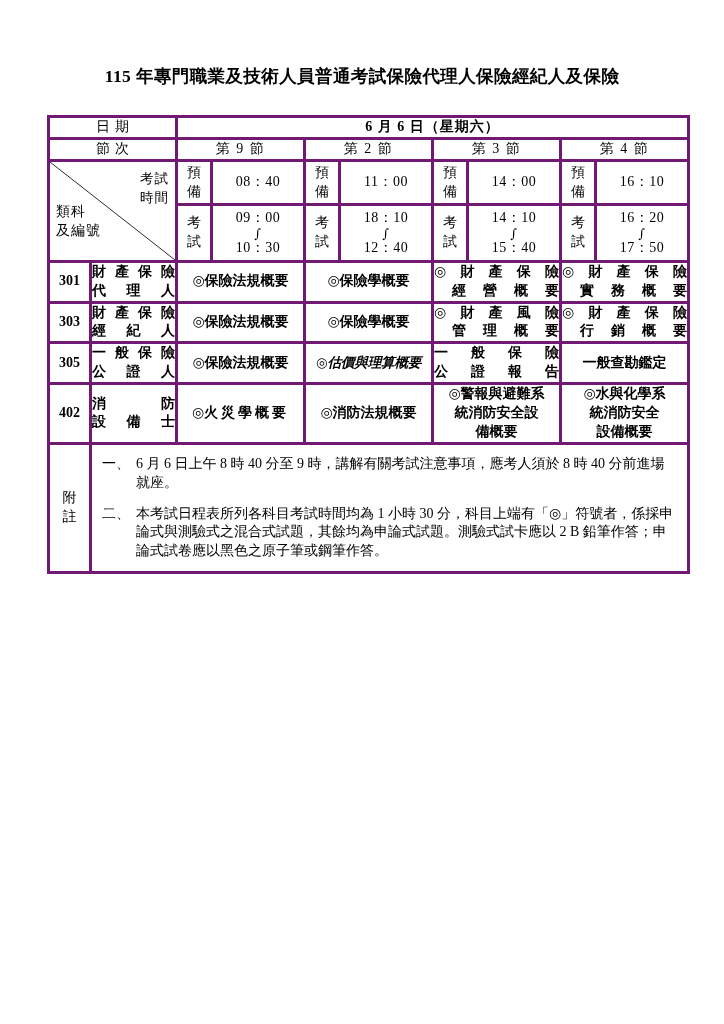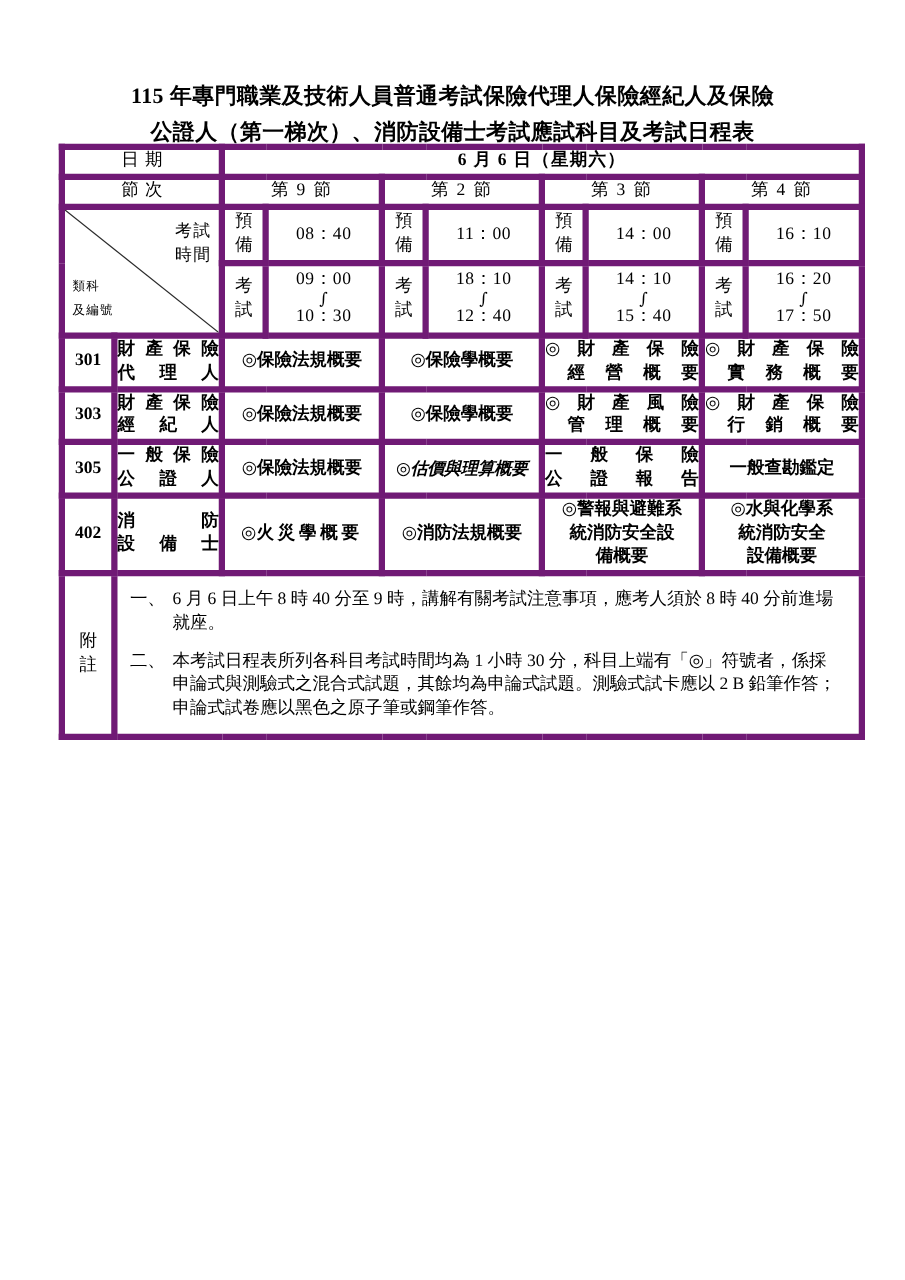--- a/index.html
+++ b/index.html
@@ -41,21 +41,21 @@
   
   .sched-table {
     position: absolute;
     left: 47px;
     top: 115px;
     width: 629px;
     border-collapse: collapse;
     table-layout: fixed;
   }
   .sched-table td {
-    border: 5px solid #701a75;
+    border: 3px solid #701a75;
     padding: 0;
     text-align: center;
     vertical-align: middle;
     font-size: 14px;
     line-height: 1.35;
   }
 
   
   .col-code   { width: 42px; }
   .col-name   { width: 86px; }
@@ -98,23 +98,23 @@
     right: 6px;
     top: 7px;
     text-align: left;
     font-size: 13.5px;
     line-height: 19px;
     letter-spacing: 1px;
   }
   .corner .lbl-bl {
     position: absolute;
     left: 6px;
-    bottom: 8px;
+    bottom: 20px;
     text-align: left;
-    font-size: 10px;
+    font-size: 14px;
     line-height: 19px;
     letter-spacing: 1px;
   }
 
   .pe-label {
     font-size: 13.5px;
     line-height: 17px;
     padding: 3px 0;
     letter-spacing: 0;
   }
@@ -206,21 +206,20 @@
     top: 0;
   }
 </style>
 </head>
 <body>
 
 <div class="page">
 
   <div class="doc-title">
     <span class="tline">115 年專門職業及技術人員普通考試保險代理人保險經紀人及保險</span>
-    <span class="tline">公證人（第一梯次）、消防設備士考試應試科目及考試日程表</span>
   </div>
 
   <table class="sched-table">
     <colgroup>
       <col class="col-code">
         <col class="col-name">
       <col class="col-pe">
         <col class="col-slot">
       <col class="col-pe">
         <col class="col-slot">

